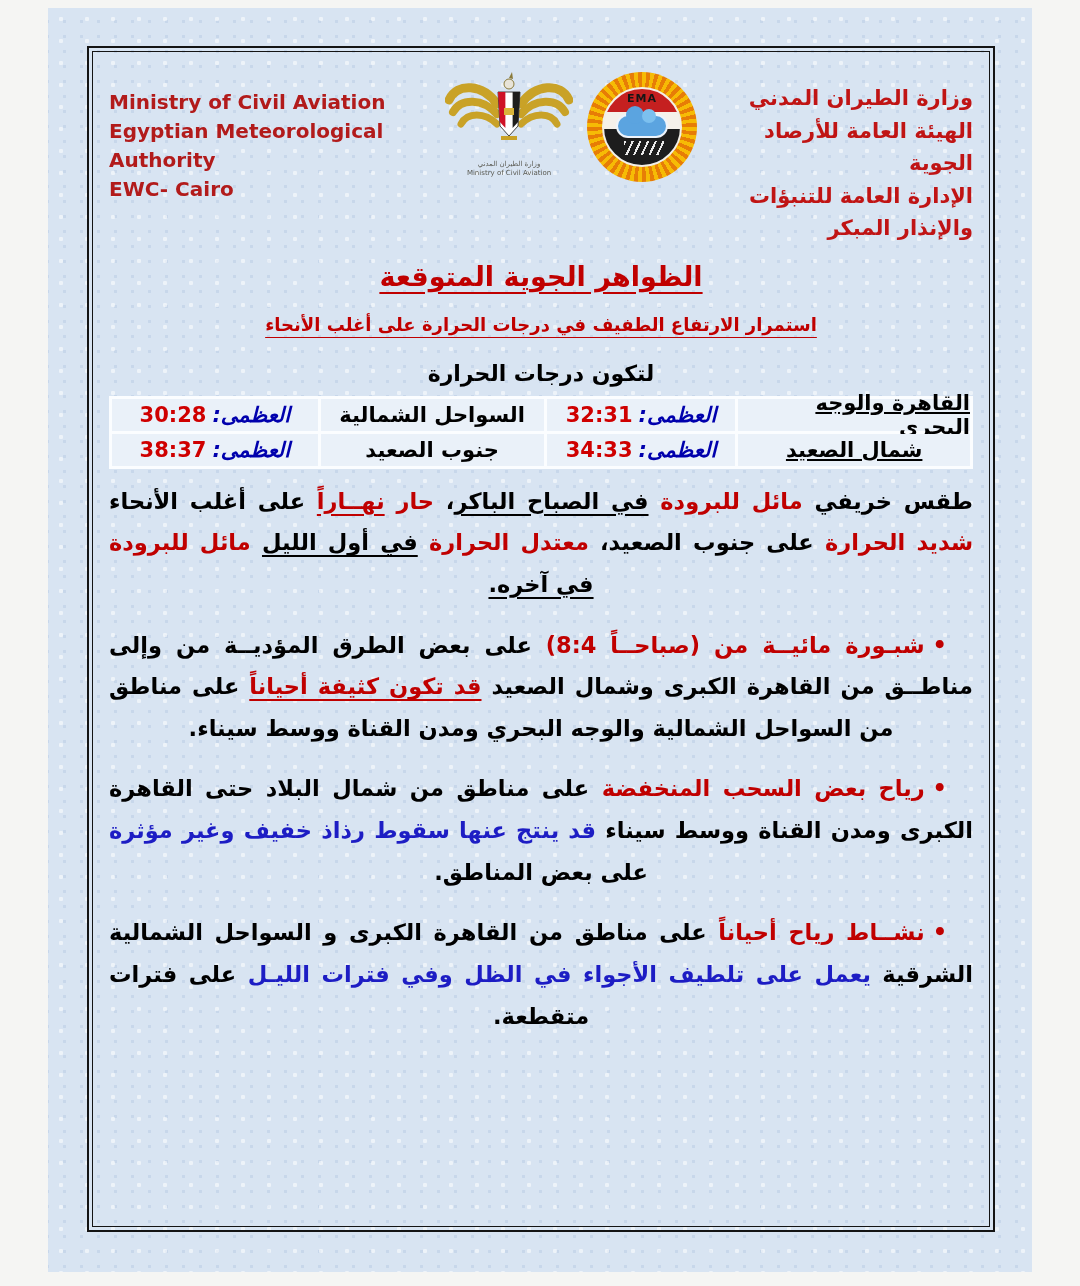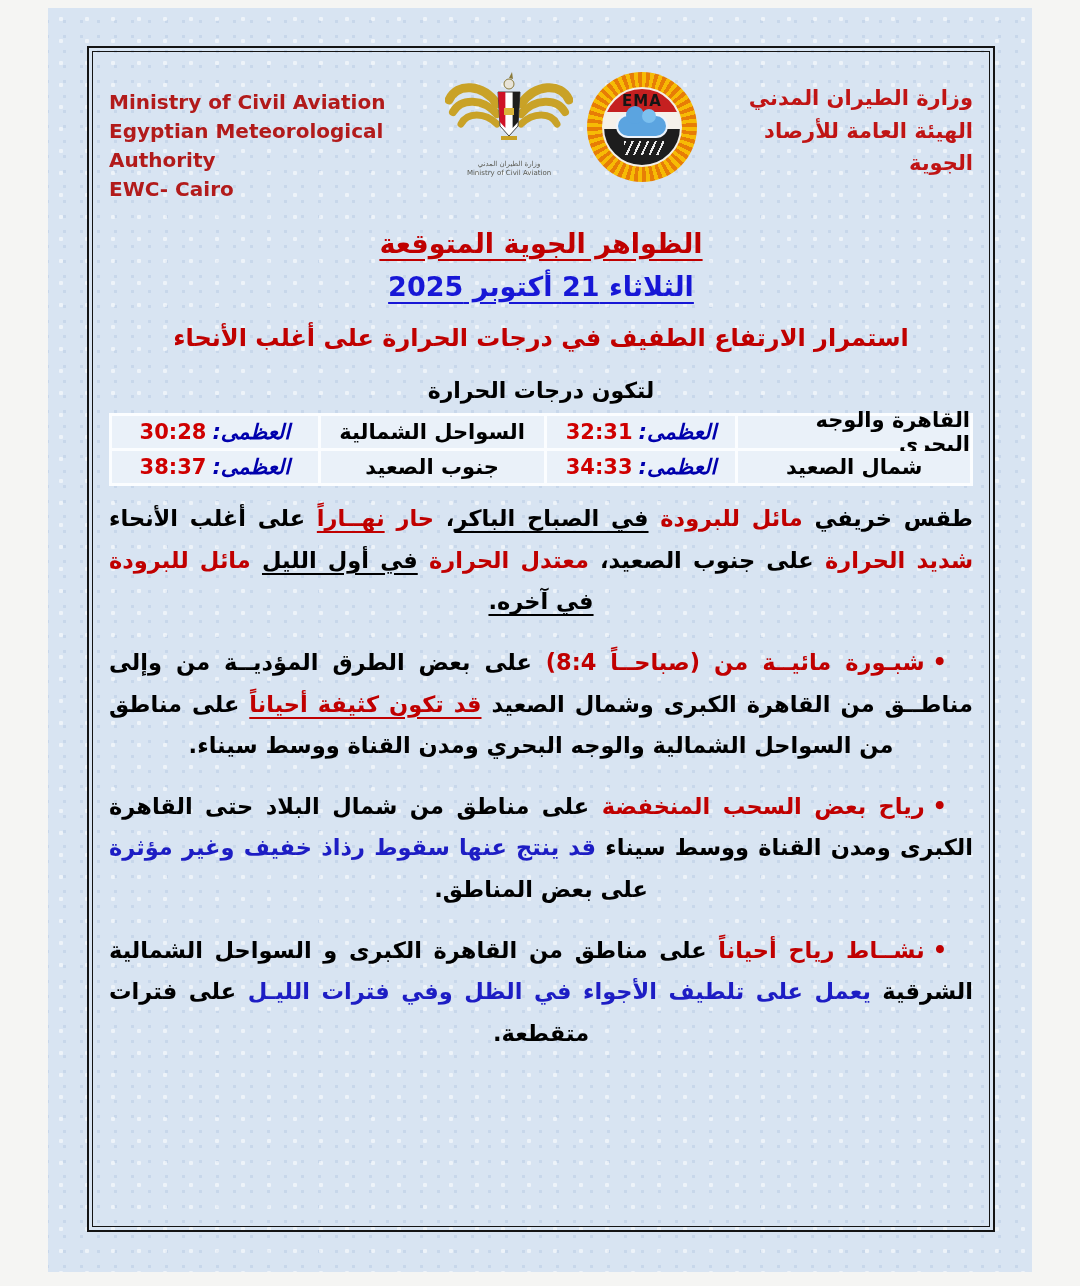--- a/index.html
+++ b/index.html
@@ -38,38 +38,38 @@
     width:110px;height:110px;border-radius:50%;
     background:repeating-conic-gradient(#f6bb05 0 4.5deg,#e77d06 4.5deg 9deg);
     display:flex;align-items:center;justify-content:center;margin-top:2px;
   }
   .ema-core{
     width:76px;height:76px;border-radius:50%;border:2px solid #f2efe8;
     background:linear-gradient(180deg,#c52020 0 30%,#f5f1ea 30% 52%,#1d1d1d 52% 100%);
     position:relative;overflow:hidden;
   }
   .ema-text{position:absolute;top:3px;left:0;width:100%;text-align:center;
-    color:#151515;font-size:15px;font-weight:bold;letter-spacing:1px;}
+    color:#151515;font-size:11px;font-weight:bold;letter-spacing:1px;}
   .ema-cloud{position:absolute;top:27px;left:14px;width:48px;height:20px;background:#5ba4e0;border-radius:12px;box-shadow:0 0 0 2px #eef4fb;}
   .ema-cloud::before{content:"";position:absolute;top:-10px;left:8px;width:18px;height:18px;background:#5ba4e0;border-radius:50%;}
   .ema-cloud::after{content:"";position:absolute;top:-7px;left:24px;width:14px;height:14px;background:#7cc0ef;border-radius:50%;}
   .ema-rain{position:absolute;top:52px;left:20px;width:40px;height:14px;
     background:repeating-linear-gradient(115deg,rgba(255,255,255,.9) 0 2px,rgba(255,255,255,0) 2px 7px);}
   
   .c-line{direction:rtl;text-align:center;font-weight:bold;}
-  .title-line{color:#c00000;font-size:27px;margin-top:24px;text-decoration:underline;text-underline-offset:6px;}
+  .title-line{color:#c00000;font-size:27px;margin-top:16px;text-decoration:underline;text-underline-offset:6px;}
   .date-line{color:#1717d6;font-size:27px;margin-top:12px;text-decoration:underline;text-underline-offset:6px;}
-  .subtitle-line{color:#c00000;font-size:24px;margin-top:22px;text-underline-offset:6px;}
+  .subtitle-line{color:#c00000;font-size:18px;margin-top:22px;text-decoration:underline;text-underline-offset:6px;}
   .temps-intro{color:#000;font-size:22px;margin-top:26px;}
   
   .temp-table{direction:rtl;margin-top:10px;background:#fbfdff;padding:3px;display:flex;flex-direction:column;gap:3px;}
   .trow{display:flex;gap:3px;}
   .tcell{background:#eaf1f9;display:flex;align-items:center;justify-content:center;
     height:32px;font-weight:bold;font-size:21px;color:#000;}
-  .cell-region1{flex:0 0 27%;}
+  .cell-region1{flex:0 0 27%;text-decoration:underline;}
   .cell-value1{flex:0 0 22%;}
   .cell-region2{flex:0 0 26%;}
   .cell-value2{flex:1;}
   .max-label{color:#0000ad;font-style:italic;}
   .max-val{color:#cf0000;margin-right:6px;}
   
   .rt{direction:rtl;text-align:justify;text-align-last:center;
     font-weight:bold;font-size:22.5px;line-height:1.85;color:#000;}
   .para{margin-top:12px;}
   .bullet{margin-top:19px;text-indent:26px;}
@@ -125,25 +125,25 @@
               <div class="ema-text">EMA</div>
               <div class="ema-cloud"></div>
               <div class="ema-rain"></div>
             </div>
           </div>
         </div>
 
         <div class="hdr-right">
           <div>وزارة الطيران المدني</div>
           <div>الهيئة العامة للأرصاد الجوية</div>
+          <div>الإدارة العامة للتنبؤات والإنذار المبكر</div>
         </div>
       </div>
 
       <div class="c-line title-line">الظواهر الجوية المتوقعة</div>
-      <div class="c-line date-line">الثلاثاء 21 أكتوبر 2025</div>
       <div class="c-line subtitle-line">استمرار الارتفاع الطفيف في درجات الحرارة على أغلب الأنحاء</div>
       <div class="c-line temps-intro">لتكون درجات الحرارة</div>
 
       <div class="temp-table">
         <div class="trow">
           <div class="tcell cell-region1">القاهرة والوجه البحري</div>
           <div class="tcell cell-value1">
             <span class="max-label">العظمى:</span>
             <span class="max-val">32:31</span>
           </div>

